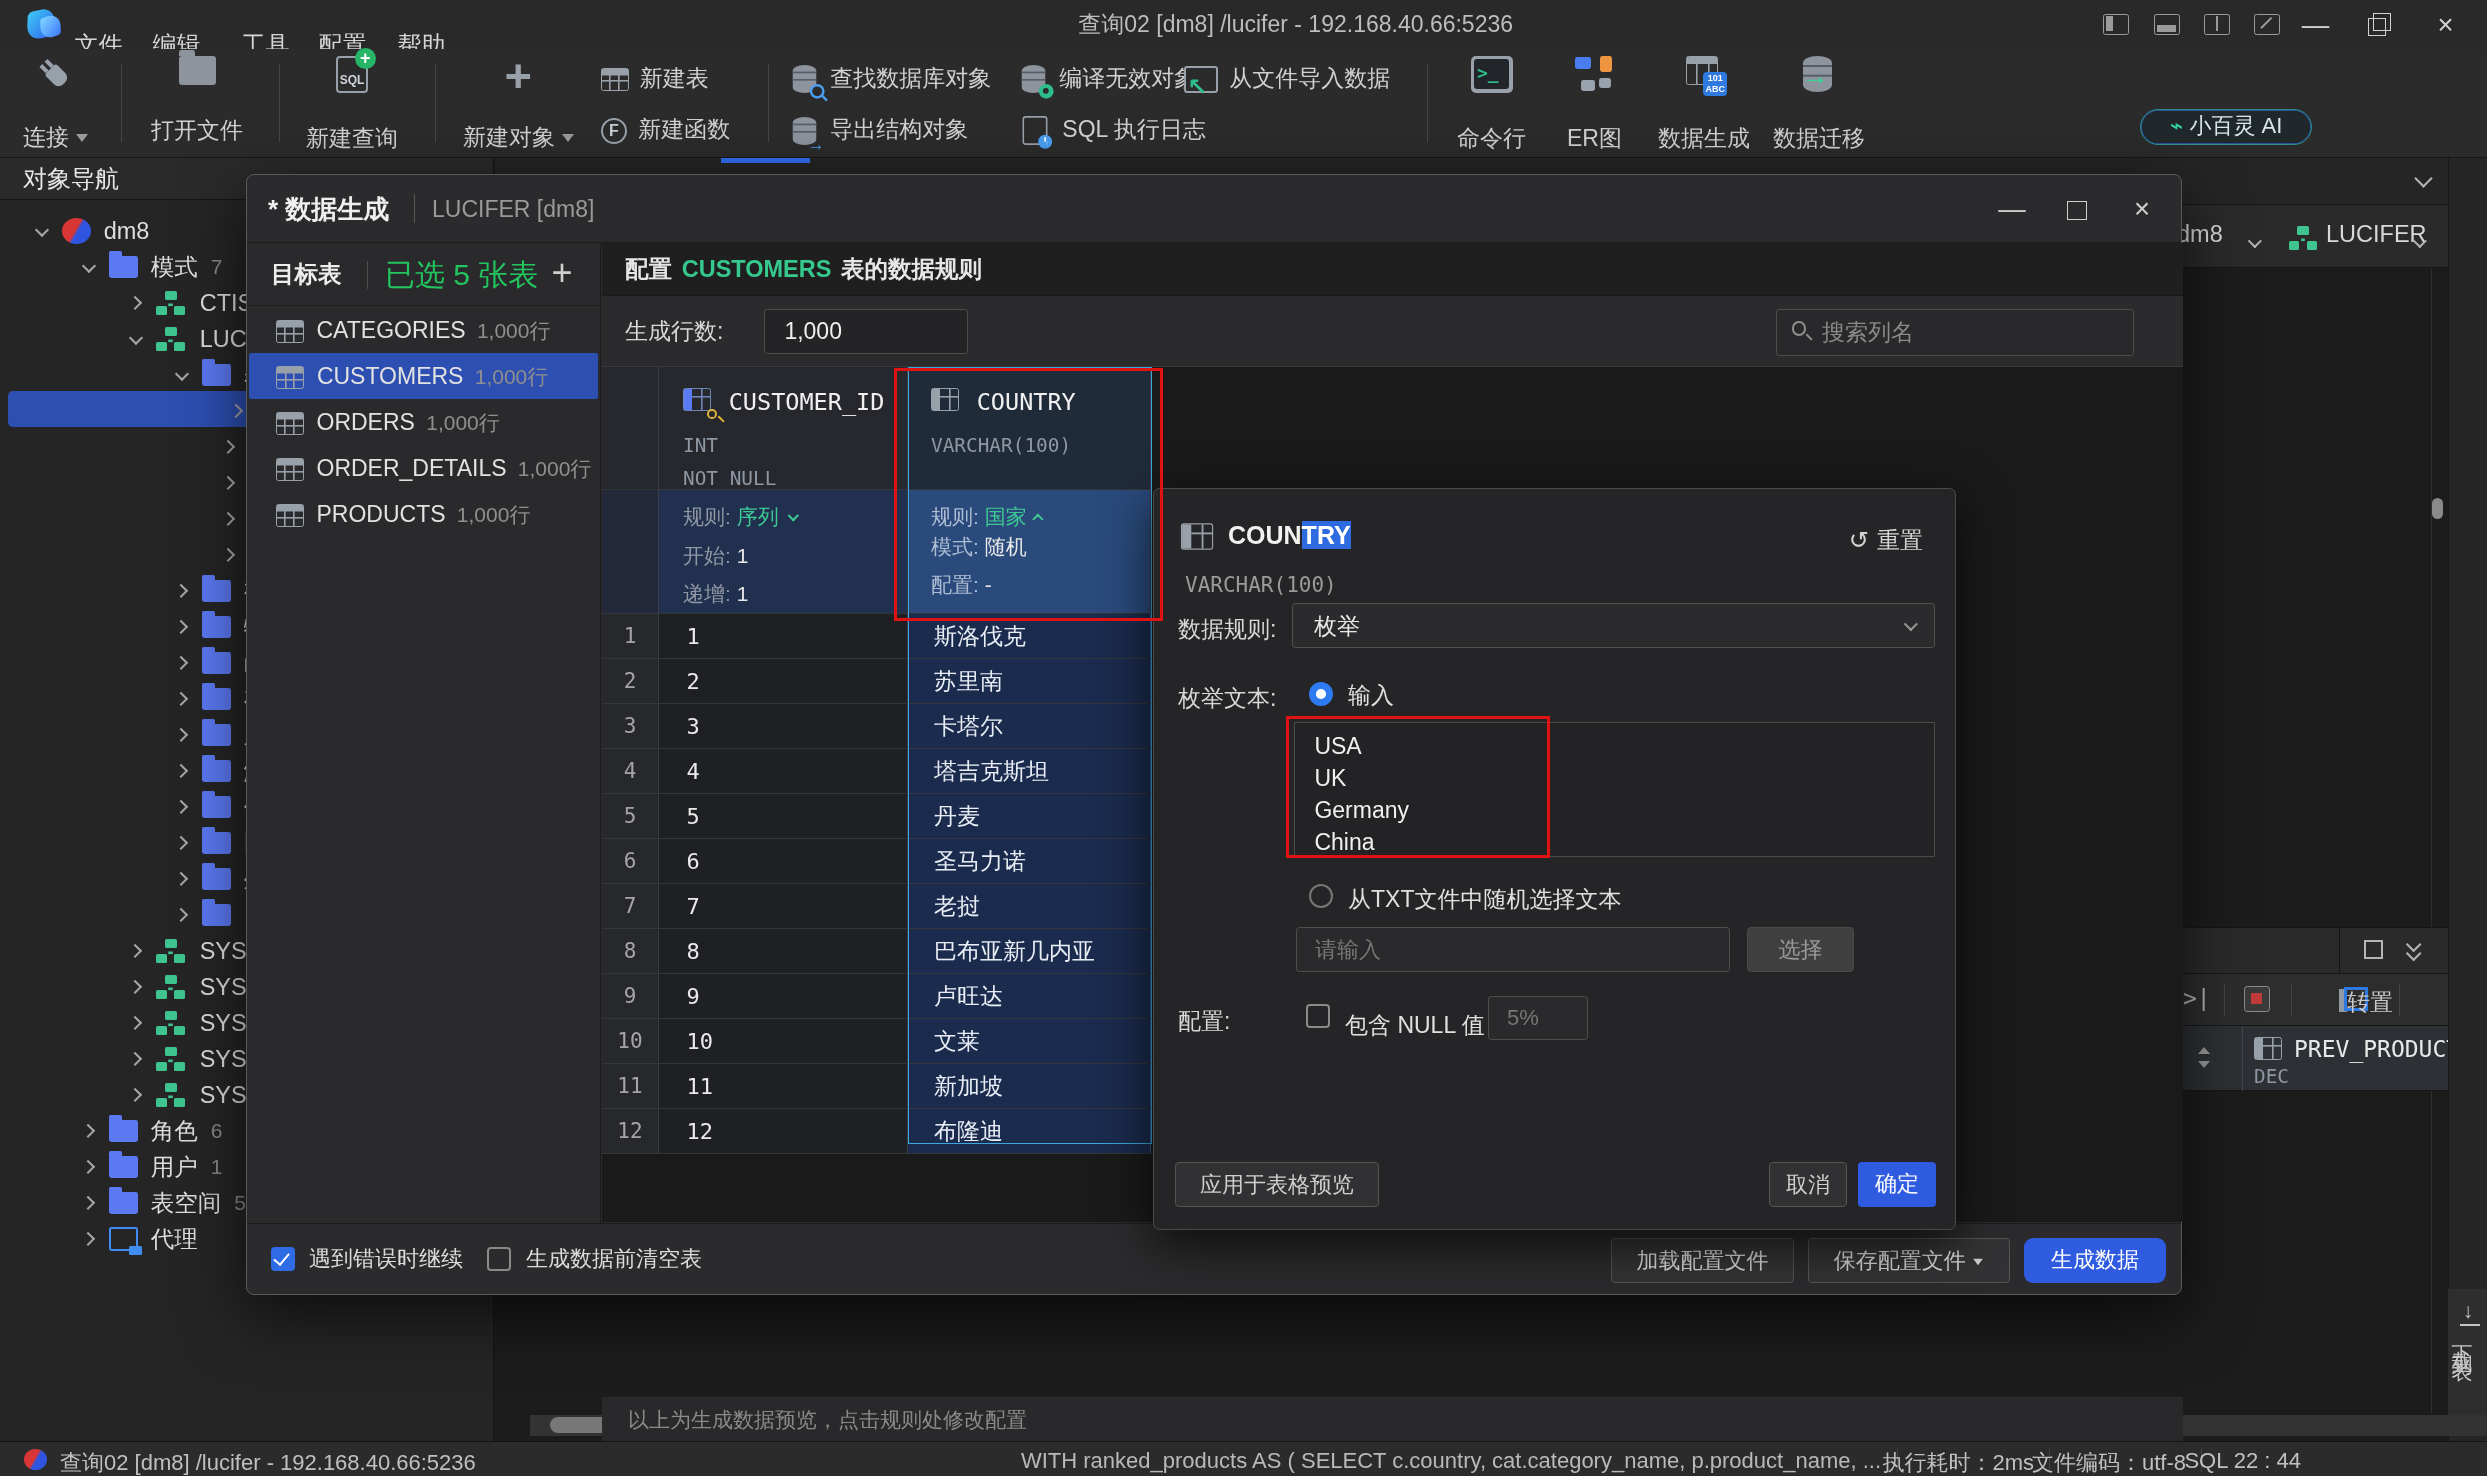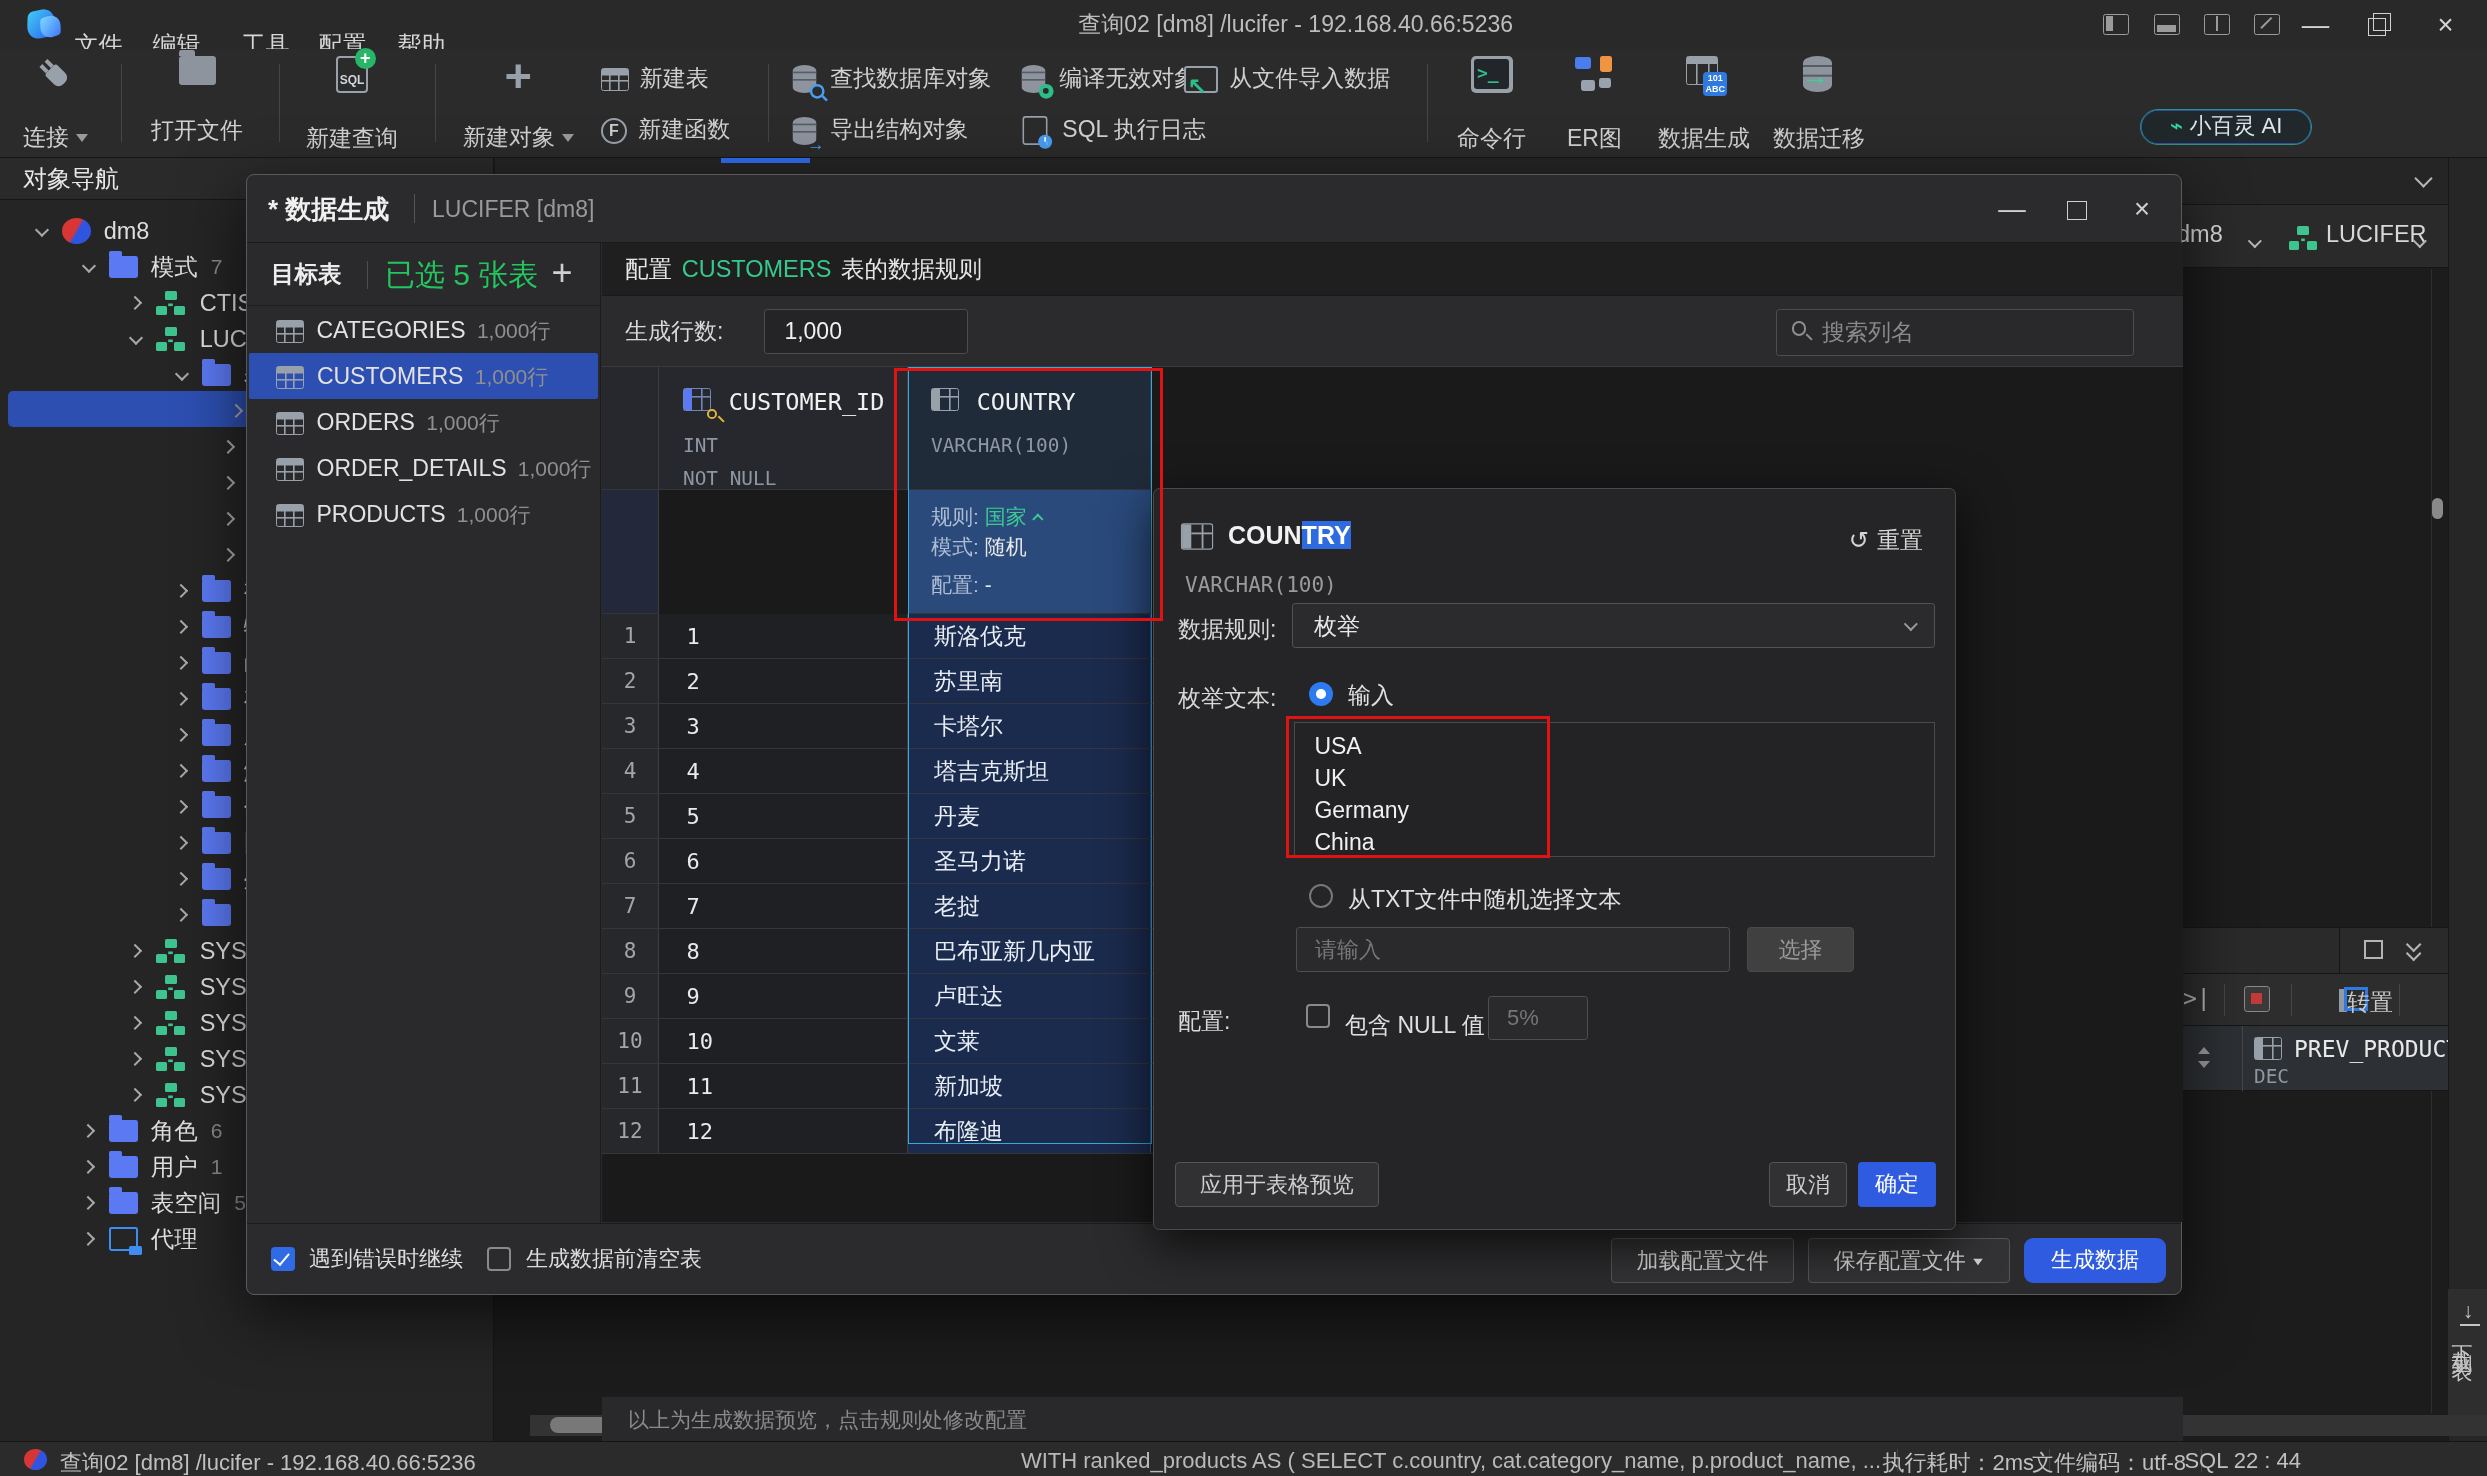--- a/index.html
+++ b/index.html
@@ -177,21 +177,21 @@
   .dl-info { position:absolute; left:138px; top:0; line-height:63px; font-size:30px; color:#22c55e; }
   .dl-plus { position:absolute; right:27.5px; top:0; line-height:60px; font-size:36px; color:#cfcfcf; }
   .tbl-list { position:absolute; left:0; top:64px; width:100%; }
   .tbl-item { position:relative; height:46px; line-height:46px; white-space:nowrap; padding-left:29px; font-size:23px; color:#e2e2e2; }
   .tbl-item.sel { background:#2d4fb2; border-radius:2px; margin:0 2.4px; padding-left:27px; }
   .tbl-item .rows { color:#8f8f8f; margin-left:11.3px; font-size:21px; }
   .tbl-item .ticon { margin-right:13px; }
 
   .dlg-right { position:absolute; left:355px; top:68px; width:1581px; height:980px; }
   .cfg-head { position:absolute; left:0; top:0; width:100%; height:53px; line-height:53px; background:#1f1f20; border-bottom:0.8px solid #191919;
-     font-size:23.5px; font-weight:normal; padding-left:23px; }
+     font-size:23.5px; font-weight:bold; padding-left:23px; }
   .cfg-head .tname { color:#35c98e; margin:0 9.7px; }
   .rowcount { position:absolute; left:0; top:53px; width:100%; height:71px; background:#2b2b2d; border-bottom:0.8px solid #3a3a3a; }
   .rc-label { position:absolute; left:23px; top:0; line-height:71px; font-size:23px; color:#d8d8d8; }
   .rc-input { position:absolute; left:162px; top:13px; width:204px; height:45px; background:#242426; border:0.8px solid #4d4d4d; border-radius:3.2px;
      color:#f0f0f0; font-size:23px; padding-left:19.4px; outline:none; }
   .search-box { position:absolute; right:49px; top:13px; width:358px; height:47px; background:#29292b; border:0.8px solid #4d4d4d; border-radius:3.2px; }
   .search-ico { position:absolute; left:14.6px; top:11.3px; width:14.6px; height:14.6px; border:2.4px solid #8f8f8f; border-radius:50%; }
   .search-ico:after { content:""; position:absolute; left:11.3px; top:13px; width:8px; height:2.4px; background:#8f8f8f; transform:rotate(45deg); }
   .search-input { position:absolute; left:45px; top:0; width:300px; height:45px; background:transparent; border:none; outline:none; color:#dadada; font-size:23px; }
   .search-input::placeholder { color:#8a8a8a; }
@@ -495,20 +495,25 @@
         <div class="hdr-type mono" style="margin-top:18px">INT</div>
         <div class="hdr-type mono" style="margin-top:9.7px">NOT NULL</div>
       </div>
       <div class="gcol cell" style="left:306px; width:243px; height:123px; background:#202b3a; padding:21px 0 0 23px">
         <span class="ic-col"></span>
         <span class="hdr-name mono" style="margin-left:14.6px; vertical-align:top">COUNTRY</span>
         <div class="hdr-type mono" style="margin-top:18px">VARCHAR(100)</div>
       </div>
 
       <div class="gcol cell" style="left:0; width:57px; top:123px; height:124px; background:#23293a"></div>
+      <div class="gcol cell" style="left:57px; width:249px; top:123px; height:124px; background:#22304f; padding:13px 0 0 24px">
+        <div class="rule-line"><span>规则:</span> <span class="glnk">序列</span><span class="chev-g dn"></span></div>
+        <div class="rule-line" style="margin-top:11.3px"><span>开始:</span> <span class="val">1</span></div>
+        <div class="rule-line" style="margin-top:9.7px"><span>递增:</span> <span class="val">1</span></div>
+      </div>
       <div class="gcol cell" style="left:306px; width:243px; top:123px; height:124px; background:#2a4a7c; padding:13px 0 0 23px">
         <div class="rule-line" style="color:#aebdd3"><span>规则:</span> <span class="glnk">国家</span><span class="chev-g up"></span></div>
         <div class="rule-line" style="margin-top:2px; color:#aebdd3"><span>模式:</span> <span class="val">随机</span></div>
         <div class="rule-line" style="margin-top:9.7px; color:#aebdd3"><span>配置:</span> <span class="val">-</span></div>
       </div>
 
       <div class="grid-rows" id="grid-rows">
           <div class="grow">
             <div class="c-num mono">1</div>
             <div class="c-id mono">1</div>

